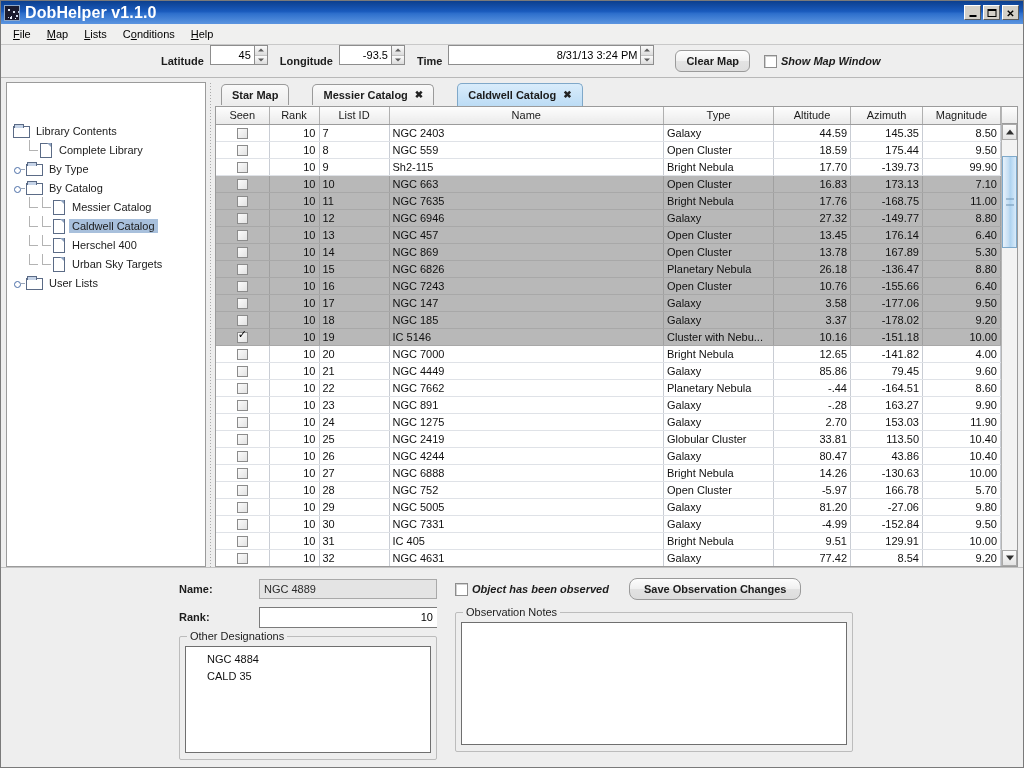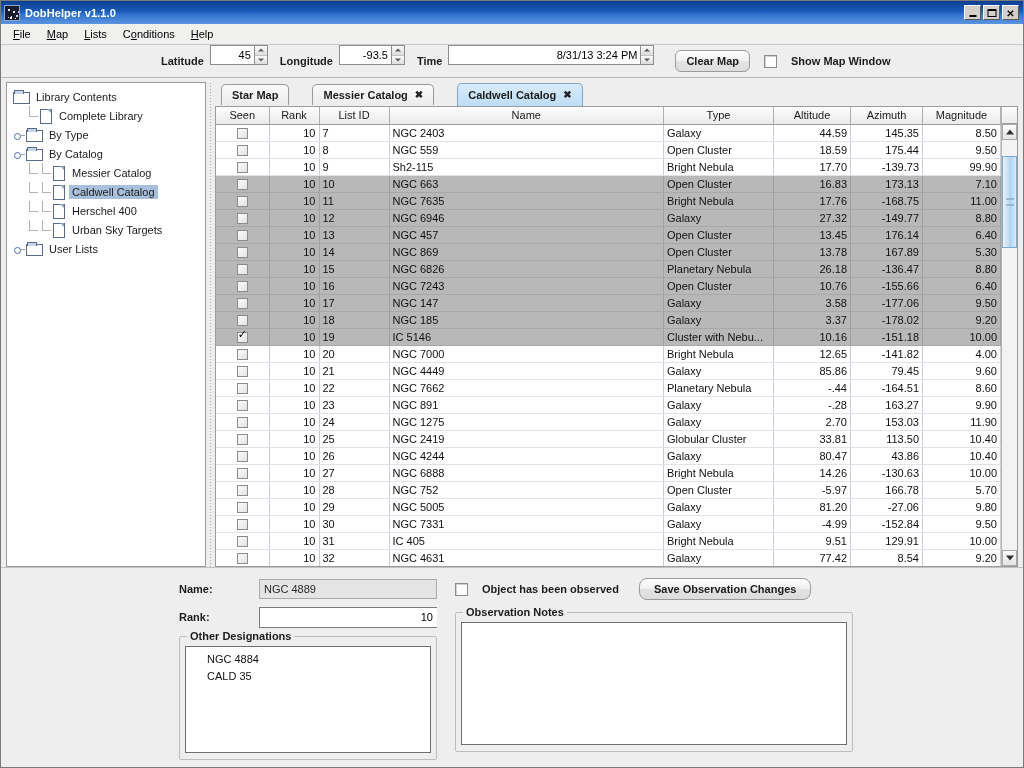--- a/index.html
+++ b/index.html
@@ -34,21 +34,21 @@
     position: relative; overflow: hidden;
   }
   .tb-icon::before, .tb-icon::after {
     content: ""; position: absolute; background: #dfe6f2;
   }
   .tb-icon::before { width: 2px; height: 2px; left: 3px; top: 3px;
     box-shadow: 5px 2px 0 0 #dfe6f2, 8px 6px 0 0 #cfd8e8, 2px 8px 0 0 #e9eefa, 10px 2px 0 0 #b9c6dd; }
   .tb-icon::after { width: 1px; height: 1px; left: 6px; top: 10px;
     box-shadow: 4px 2px 0 0 #fff, -3px 1px 0 0 #c3cfe4; }
   .tb-title {
-    color: #ffffff; font-weight: bold; font-size: 11px;
+    color: #ffffff; font-weight: bold; font-size: 16px;
     flex: 1; letter-spacing: 0.1px;
   }
   .tb-buttons { display: flex; gap: 2px; align-items: center; padding-right: 2px; }
   .tb-btn {
     width: 17px; height: 15px;
     background: #d4d0c8;
     border: 1px solid #ffffff;
     border-right-color: #5a5a5a; border-bottom-color: #5a5a5a;
     position: relative;
     cursor: default;
@@ -105,21 +105,21 @@
   }
   .spinner .arrows div:first-child::after { border-bottom: 3px solid #5c5c5c; }
   .spinner .arrows div:last-child::after { border-top: 3px solid #5c5c5c; }
   .btn {
     background: linear-gradient(to bottom,#fdfdfd 0%,#f1f1f1 48%,#e3e3e3 52%,#dedede 100%);
     border: 1px solid #9a9a9a;
     border-radius: 6px;
     font-size: 11px; font-weight: bold; color: #1c1c1c;
     padding: 4px 10px; cursor: default;
   }
-  .chk-wrap { display: flex; align-items: center; gap: 14px; margin-left: 14px; cursor: default; }
+  .chk-wrap { display: flex; align-items: center; gap: 4px; margin-left: 14px; cursor: default; font-style: italic; }
   .chkbox {
     width: 13px; height: 13px; background: #fff;
     border: 1px solid #8d8d8d;
     box-shadow: inset 1px 1px 0 #d0d0d0;
     position: relative; flex: none;
   }
   .chk-label { font-size: 11px; font-weight: bold; color: #1c1c1c; }
 
   
   .main {
@@ -140,21 +140,21 @@
   }
   .splitter .dots {
     width: 3px; height: 100%;
     background-image: radial-gradient(circle, #9e9e9e 0.7px, transparent 0.8px);
     background-size: 3px 3px;
     opacity: .85;
   }
   .right-pane { flex: 1; min-width: 0; display: flex; flex-direction: column; }
 
   
-  .tree { padding: 4px 0 0 6px; font-size: 11px; color: #1b1b1b; }
+  .tree { padding: 4px 0 0 6px; font-size: 11px; color: #1b1b1b; margin-top: 34px; }
   .tnode { display: flex; align-items: center; height: 19px; position: relative; }
   .handle {
     width: 13px; height: 19px; flex: none; position: relative;
   }
   .handle.has::before {
     content: ""; position: absolute; left: 1px; top: 8px;
     width: 5px; height: 5px; border-radius: 50%;
     border: 1.5px solid #4b6ea8; background: #fff;
   }
   .handle.has::after {
@@ -330,21 +330,21 @@
   .group {
     border: 1px solid #bcbcbc; border-radius: 2px;
     position: relative;
     margin-top: 8px;
     padding: 9px 5px 6px 5px;
     background: #eeeeee;
   }
   .group > .gtitle {
     position: absolute; top: -7px; left: 7px;
     background: #eeeeee; padding: 0 3px;
-    font-size: 11px; font-weight: bold; color: #1c1c1c;
+    font-size: 11px; font-weight: normal; color: #1c1c1c;
   }
   .whitebox {
     background: #ffffff; border: 1px solid #6f6f6f;
     overflow: hidden;
   }
   .desig-list { padding: 4px 21px; font-size: 11px; color: #111; line-height: 17px; }
   .bright { margin-left: 18px; flex: 1; padding-right: 170px; }
   .obs-row { display: flex; align-items: center; gap: 20px; height: 22px; }
   .savebtn {
     background: linear-gradient(to bottom,#fdfdfd 0%,#f0f0f0 48%,#e2e2e2 52%,#dcdcdc 100%);

